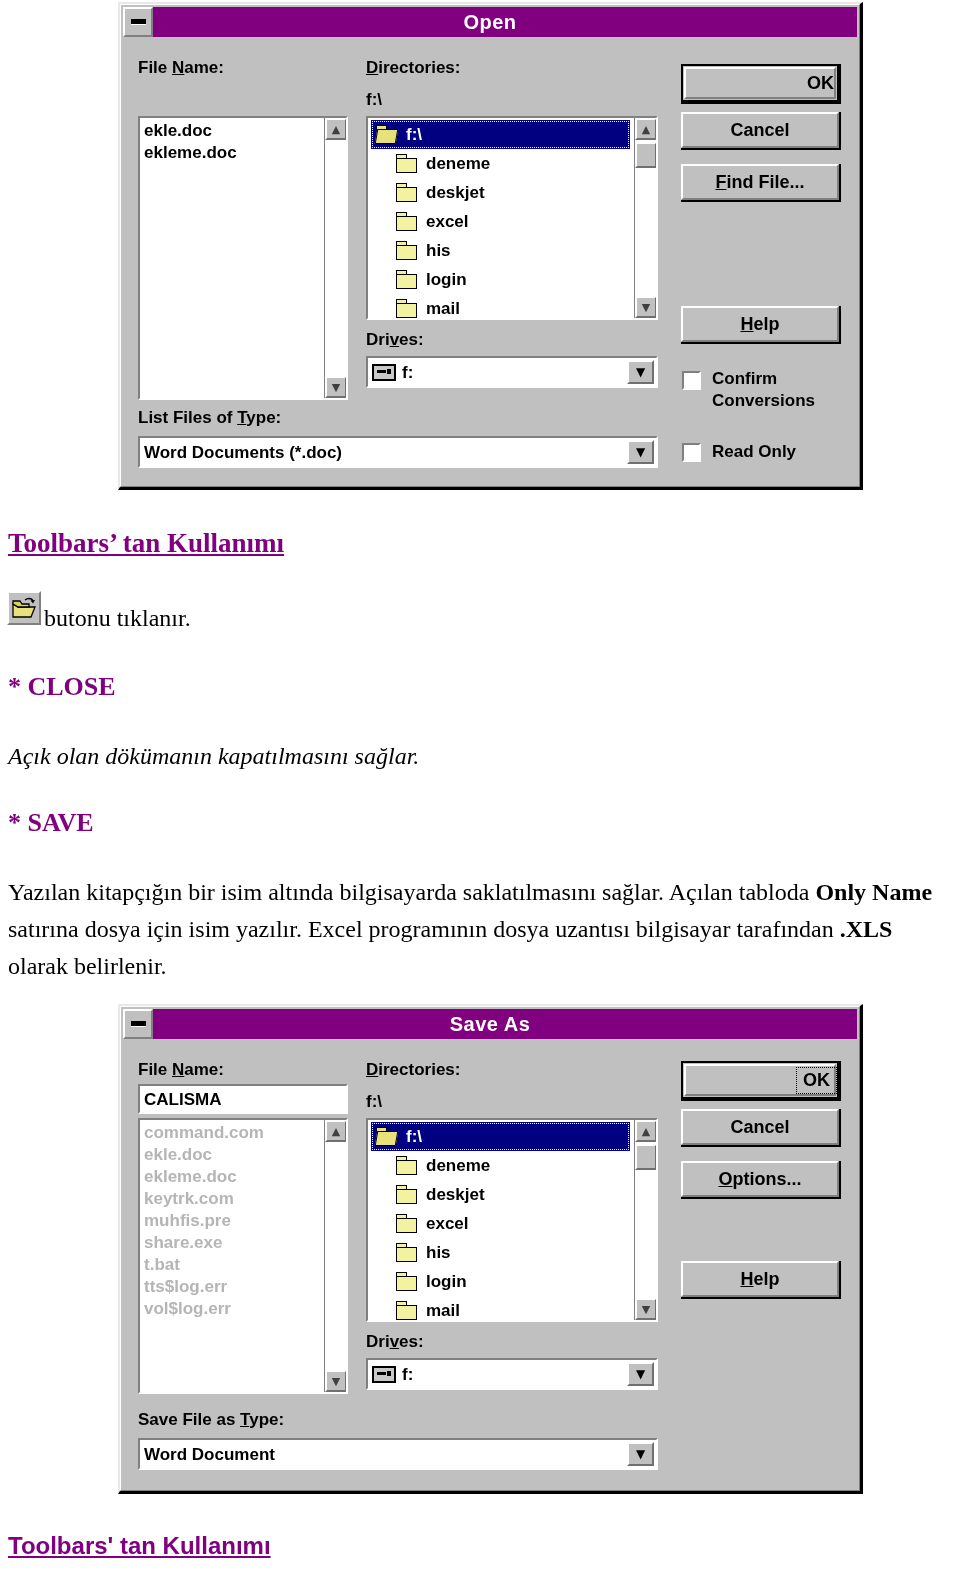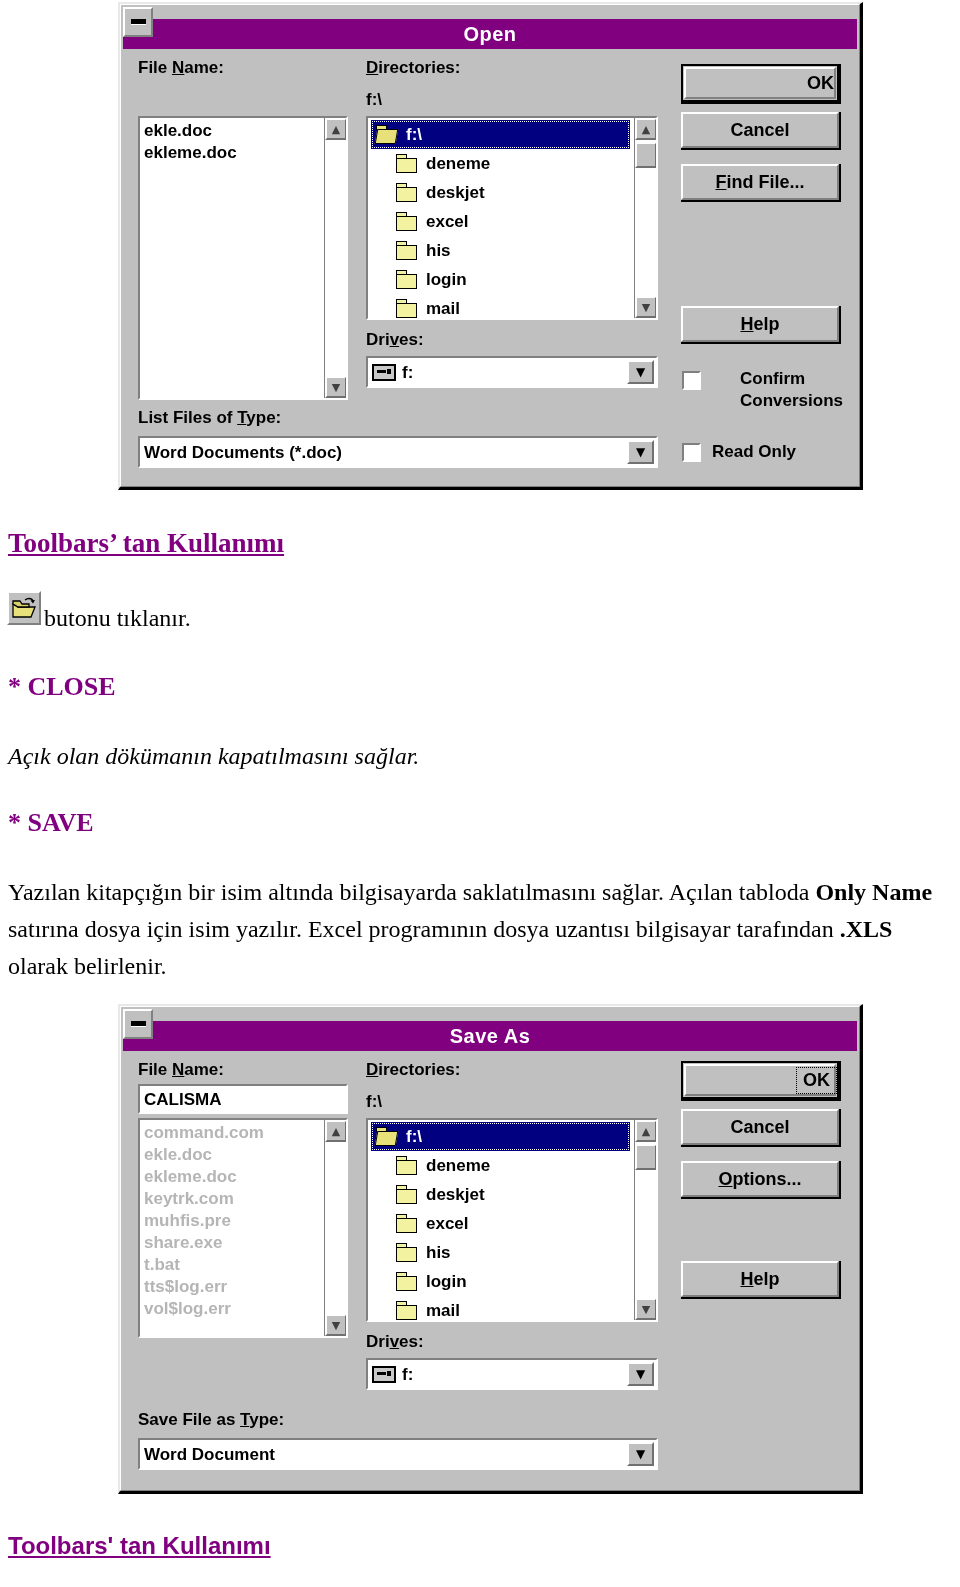--- a/index.html
+++ b/index.html
@@ -34,21 +34,20 @@
     box-sizing: border-box;
   }
   .titlebar {
     position: absolute;
     left: 3px; top: 3px; right: 3px;
     height: 30px;
     background: #800080;
     display: flex;
     align-items: center;
     justify-content: center;
-    margin-top: 12px;
   }
   .title-text {
     color: #ffffff;
     font-family: "Liberation Sans", sans-serif;
     font-weight: bold;
     font-size: 20px;
     letter-spacing: 0.5px;
   }
   .minbox {
     position: absolute;
@@ -475,21 +474,21 @@
     <span>Cancel</span>
   </div>
   <div class="btn" style="left:561px; top:160px; width:158px; height:36px;">
     <span><u>F</u>ind File...</span>
   </div>
   <div class="btn" style="left:561px; top:302px; width:158px; height:36px;">
     <span><u>H</u>elp</span>
   </div>
 
   <div class="cbox" style="left:562px; top:367px;"></div>
-  <div class="cbl" style="left:592px; top:364px;margin-left:28px;">
+  <div class="cbl" style="left:592px; top:364px;">
     <span>Confirm</span><br>
     <span>Conversions</span>
   </div>
 
   <div class="cbox" style="left:562px; top:439px;"></div>
   <div class="cbl" style="left:592px; top:437px;">
     <span>Read Only</span>
   </div>
 </div>
 
@@ -522,21 +521,21 @@
   </div>
   <div class="minbox">
       <i></i>
     </div>
 
   <div class="lbl" style="left:18px; top:54px;">
     File <u>N</u>ame:
   </div>
   <div class="sunken textbox" style="left:18px; top:78px; width:210px; height:30px;">CALISMA</div>
 
-  <div class="sunken listbox" style="left:18px; top:112px; width:210px; height:220px;">
+  <div class="sunken listbox" style="left:18px; top:112px; width:210px; height:276px;">
     <div class="listrows dim">
       <div>command.com</div>
       <div>ekle.doc</div>
       <div>ekleme.doc</div>
       <div>keytrk.com</div>
       <div>muhfis.pre</div>
       <div>share.exe</div>
       <div>t.bat</div>
       <div>tts$log.err</div>
       <div>vol$log.err</div>

